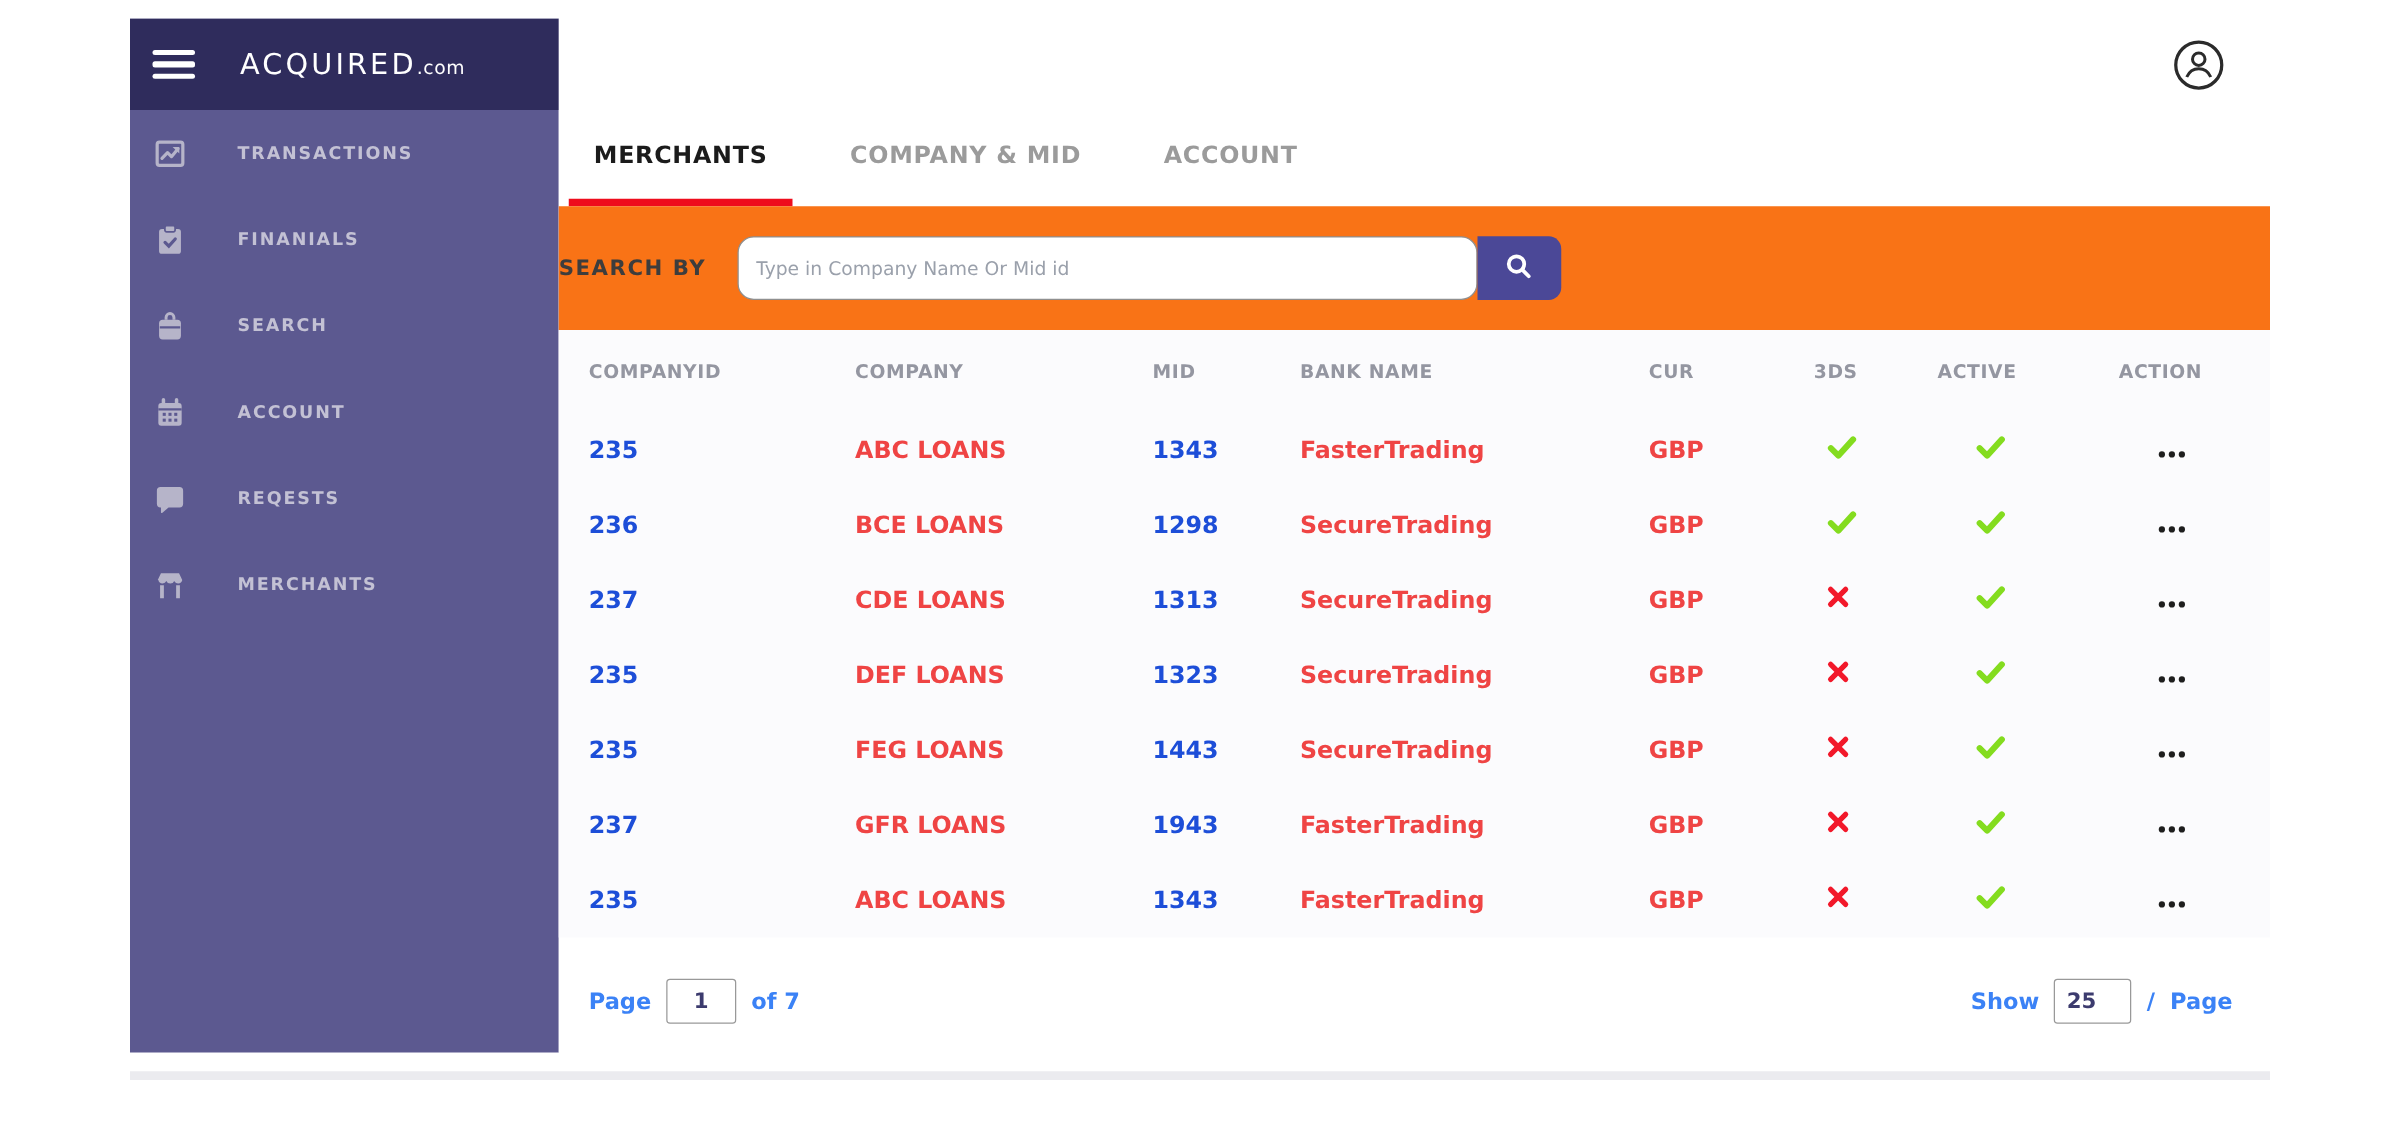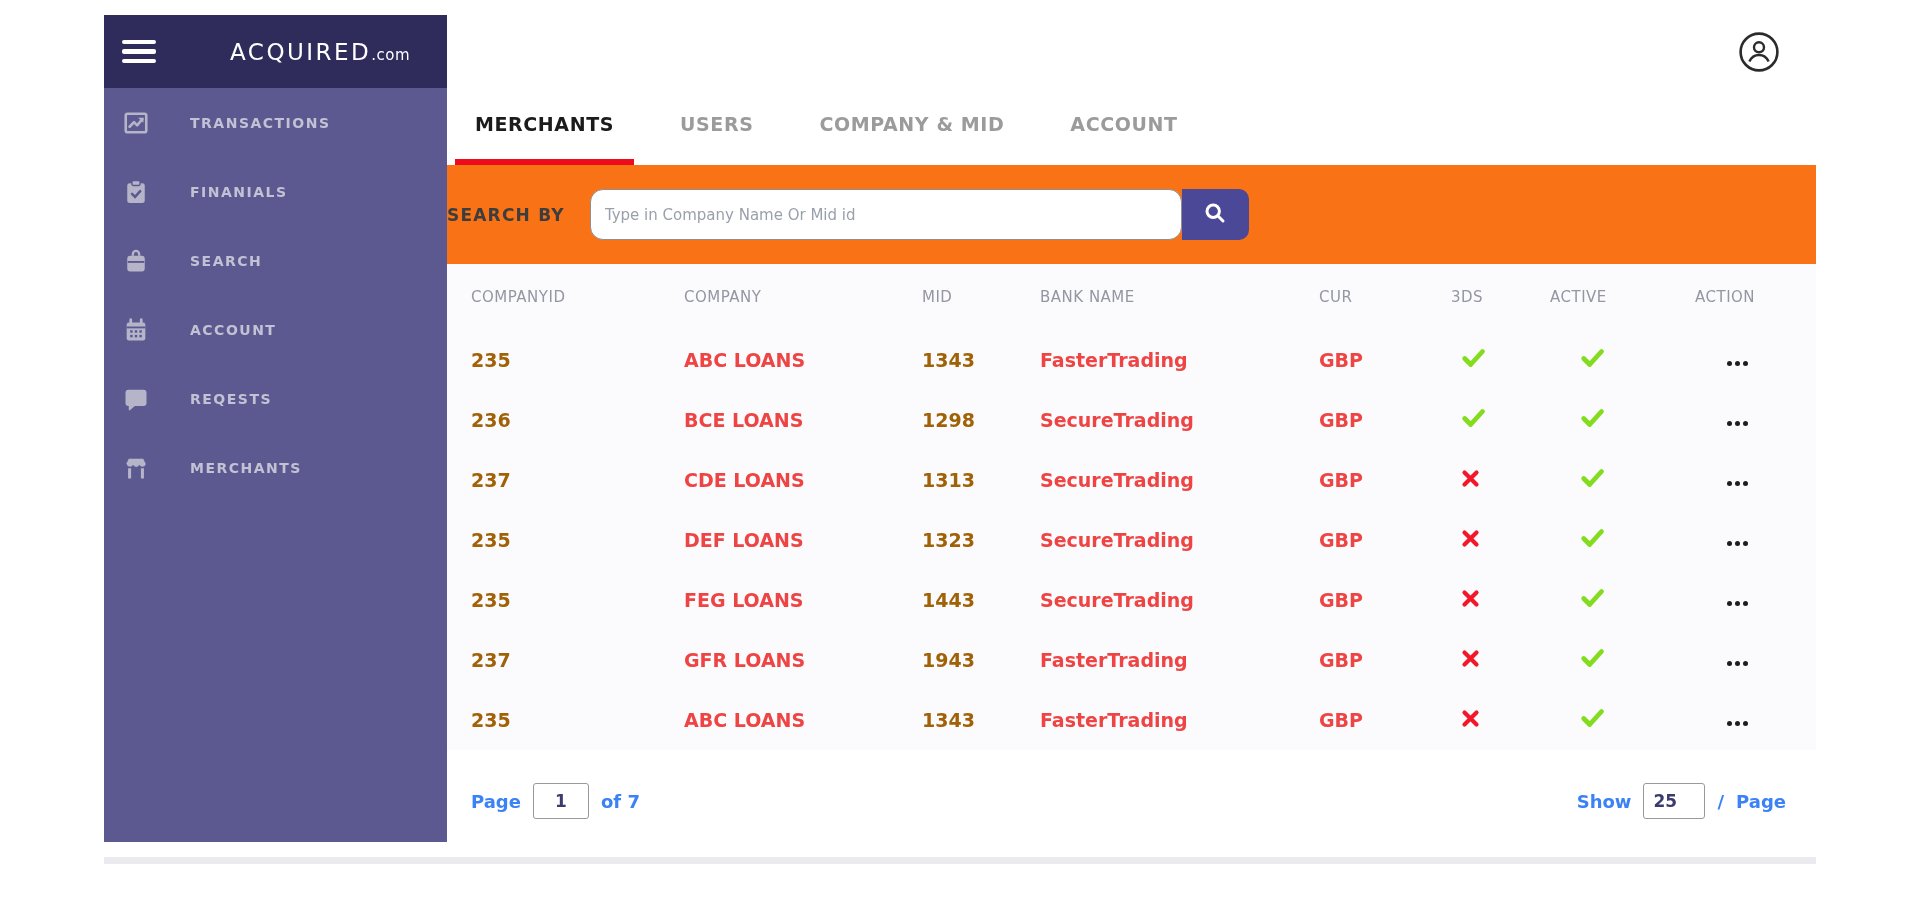--- a/index.html
+++ b/index.html
@@ -6,21 +6,21 @@
   html,body { background:#fff; }
   body { font-family:"DejaVu Sans", sans-serif; }
   .page { position:relative; width:1920px; height:913px; background:#fff; overflow:hidden; }
 
   
   .shell { position:absolute; left:104px; top:15px; width:1712px; height:827px; display:flex; }
   .bottom-divider { position:absolute; left:104px; top:857px; width:1712px; height:7px; background:#ebebef; }
 
   
   .sidebar { width:343px; background:#5c5990; display:flex; flex-direction:column; flex-shrink:0; }
-  .sb-header { height:73px; background:#2f2c5c; display:flex; align-items:center; padding-left:18px; flex-shrink:0;gap:38px; }
+  .sb-header { height:73px; background:#2f2c5c; display:flex; align-items:center; padding-left:18px; flex-shrink:0; }
   .hamburger { width:34px; display:flex; flex-direction:column; gap:5px; cursor:pointer; margin-right:36px; }
   .hamburger span { display:block; height:4.5px; background:#fff; border-radius:2px; }
   .brand { color:#fff; font-size:23px; letter-spacing:2.5px; font-weight:500; white-space:nowrap; }
   .brand .suffix { font-size:15px; letter-spacing:0.5px; }
   .sb-nav { display:flex; flex-direction:column; }
   .nav-item { height:69px; display:flex; align-items:center; padding-left:18px; cursor:pointer; }
   .nav-icon { width:28px; height:28px; color:#b6b4c9; margin-right:40px; flex-shrink:0; display:flex; align-items:center; }
   .nav-icon svg { width:28px; height:28px; }
   .nav-label { color:#c3c1d4; font-size:14px; font-weight:700; letter-spacing:1.5px; }
 
@@ -38,24 +38,24 @@
   .search-label { font-size:17px; font-weight:600; color:#3d3d3d; letter-spacing:1.2px; margin-right:25px; white-space:nowrap; }
   .search-input { width:592px; height:51px; border:1px solid #8f8f8f; background:#fff; font-size:15px;
                   font-family:"DejaVu Sans", sans-serif; color:#333; padding:0 14px; border-radius:13px; }
   .search-input::placeholder { color:#9aa0ab; }
   .search-btn { width:67px; height:51px; background:#4b4897; border:none; border-radius:0 10px 10px 0;
                 display:flex; align-items:center; justify-content:center; cursor:pointer; }
 
   .table-area { background:#fbfbfd; padding-left:24px; }
   .thead, .trow { display:grid; grid-template-columns:213px 238px 118px 279px 132px 99px 145px 1fr; align-items:center; }
   .thead { height:66px; }
-  .th { font-size:15px; font-weight:400; color:#9496a1; letter-spacing:0.5px; }
+  .th { font-size:15px; font-weight:700; color:#9496a1; letter-spacing:0.5px; }
   .trow { height:60px; }
   .cell { font-size:19px; font-weight:700; }
-  .c-link { color:#a16207; text-decoration:none; cursor:pointer; }
+  .c-link { color:#1d4ed8; text-decoration:none; cursor:pointer; }
   .c-navy { color:#ef4444; }
   .c-tds { padding-left:10px; }
   .c-active { padding-left:30px; }
   .c-action { padding-left:28px; }
   .status { display:inline-flex; }
   .action-btn { background:none; border:none; cursor:pointer; padding:6px 4px; }
   .dots { display:flex; gap:3px; }
   .dots i { display:block; width:5px; height:5px; border-radius:50%; background:#1e1e1e; }
 
   .pagination { margin-top:auto; height:58px; margin-bottom:12px; display:flex; align-items:center;
@@ -157,21 +157,20 @@
           <svg width="42" height="42" viewBox="0 0 42 42" fill="none">
             <circle cx="21" cy="21" r="18.4" stroke="#2b2b2b" stroke-width="2.6"></circle>
             <circle cx="21" cy="16.3" r="5" stroke="#2b2b2b" stroke-width="2.4"></circle>
             <path d="M11.4 30.6c1.9-4.3 5.4-6.6 9.6-6.6s7.7 2.3 9.6 6.6" stroke="#2b2b2b" stroke-width="2.4"></path>
           </svg>
         </button>
       </header>
 
       <nav class="tabs">
           <div class="tab active">MERCHANTS</div>
-          <div class="tab">USERS</div>
           <div class="tab">COMPANY &amp; MID</div>
           <div class="tab">ACCOUNT</div>
         </nav>
 
       <div class="search-band">
         <span class="search-label">SEARCH BY</span>
         <input class="search-input" type="text" placeholder="Type in Company Name Or Mid id" style="">
         <button class="search-btn">
           <span>
             <svg width="24" height="24" viewBox="0 0 24 24" fill="none">

